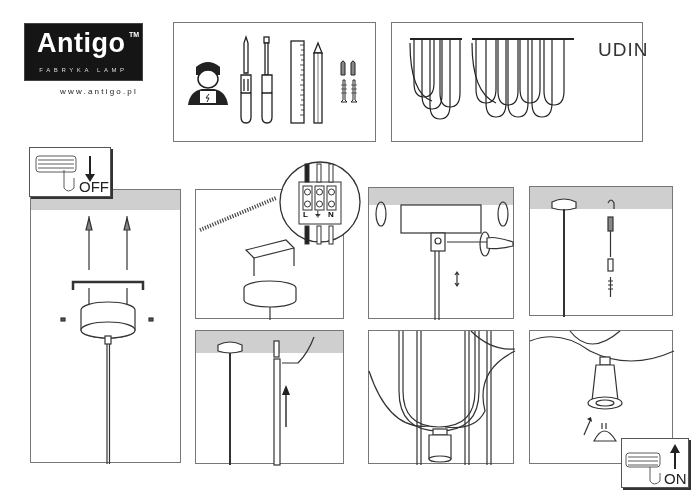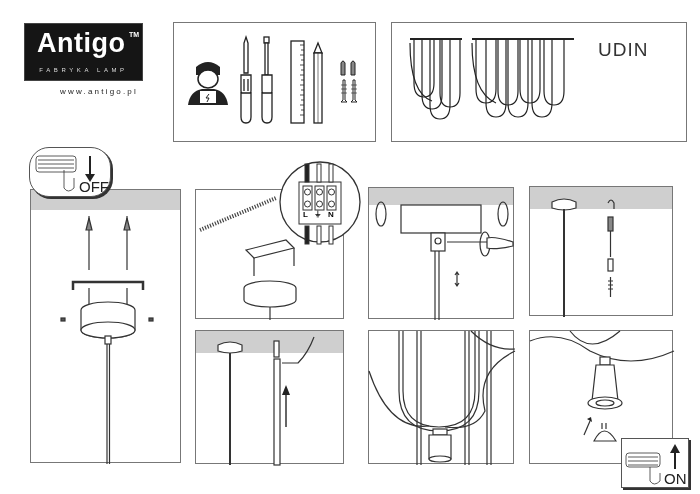--- a/index.html
+++ b/index.html
@@ -70,21 +70,21 @@
       <path d="M177 52 l0 -12 q2 -4 4 0 l0 12 z" fill="#888"></path>
     </g>
     <g stroke="#222" fill="#fff" stroke-width="1">
       <path d="M169 57 l0 20 l-2 2 l6 0 l-2 -2 l0 -20 z"></path>
       <path d="M179 57 l0 20 l-2 2 l6 0 l-2 -2 l0 -20 z"></path>
       <path d="M167 62 h6 M167 66 h6 M167 70 h6 M177 62 h6 M177 66 h6 M177 70 h6" stroke-width="0.6"></path>
     </g>
   </svg>
 </div>
 
-<div class="panel" style="left:391px;top:22px;width:296px;height:120px;">
+<div class="panel" style="left:391px;top:22px;width:252px;height:120px;">
   <svg width="296" height="120">
     <g stroke="#222" fill="none" stroke-width="1.2">
       <line x1="18" y1="16" x2="70" y2="16" stroke-width="2"></line>
       <line x1="80" y1="16" x2="182" y2="16" stroke-width="2"></line>
 
       <path d="M22 16 v44 q0 14 10 14 q10 0 10 -14 v-44"></path>
       <path d="M30 16 v56 q0 14 10 14 q10 0 10 -14 v-56"></path>
       <path d="M38 16 v66 q0 14 10 14 q10 0 10 -14 v-66"></path>
       <path d="M48 16 v54 q0 14 10 14 q10 0 10 -14 v-54"></path>
       <path d="M18 20 q0 50 22 58"></path>
@@ -116,21 +116,21 @@
       <path d="M50 120 v20 a27 8 0 0 0 54 0 v-20 a27 8 0 0 0 -54 0 z"></path>
       <ellipse cx="77" cy="140" rx="27" ry="8"></ellipse>
       <rect x="74" y="146" width="6" height="8"></rect>
       <line x1="76" y1="154" x2="76" y2="274"></line>
         <line x1="78.5" y1="154" x2="78.5" y2="274"></line>
       <rect x="30" y="128" width="4" height="3" fill="#555"></rect>
       <rect x="118" y="128" width="4" height="3" fill="#555"></rect>
     </g>
   </svg>
 </div>
-<div class="switch" style="left:29px;top:147px;width:82px;height:50px;border-radius:20px;">
+<div class="switch" style="left:29px;top:147px;width:82px;height:50px;">
   <svg width="82" height="50">
     <g stroke="#333" fill="none" stroke-width="0.8">
       <rect x="6" y="8" width="40" height="16" rx="3"></rect>
       <path d="M8 12 h36 M8 16 h36 M8 20 h36"></path>
       <path d="M34 22 v18 q4 6 10 0 v-10"></path>
     </g>
     <path d="M60 8 v20" stroke="#222" stroke-width="2"></path>
     <path d="M55 26 l5 8 l5 -8 z" fill="#222"></path>
   </svg>
   <span class="sw-label" style="left:49px;top:30px;">OFF</span>

